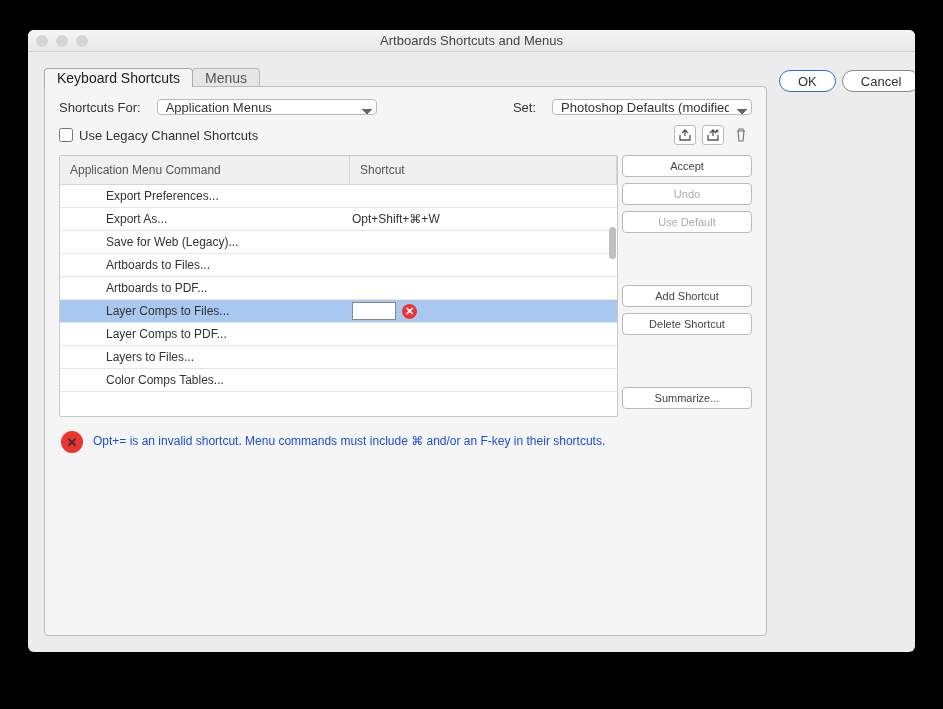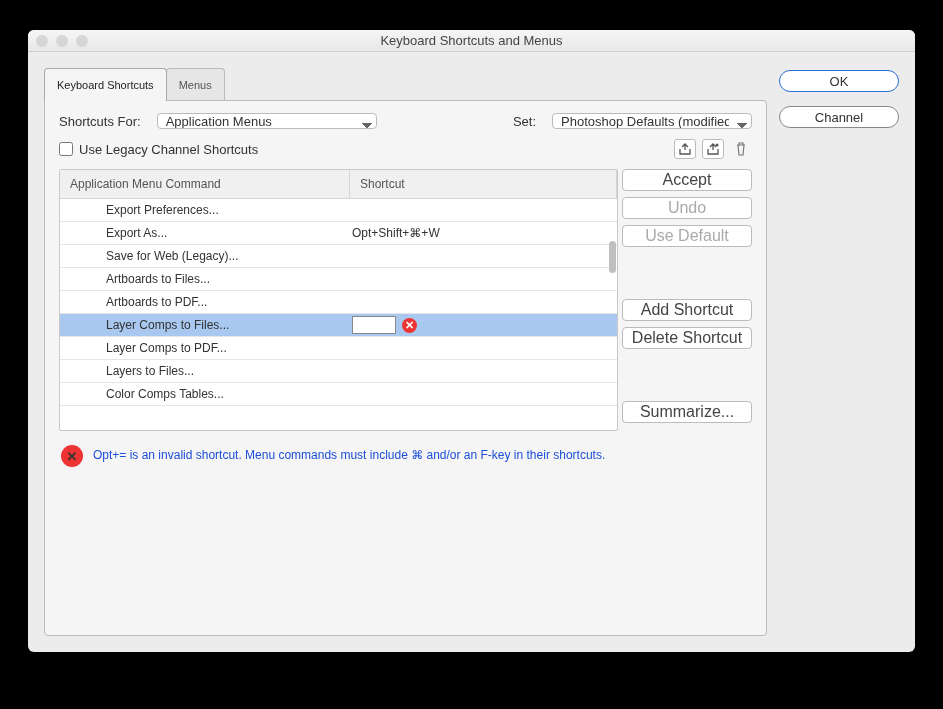--- a/index.html
+++ b/index.html
@@ -4,23 +4,23 @@
 <style>
 *{box-sizing:border-box;margin:0;padding:0;font-family:-apple-system,BlinkMacSystemFont,"Helvetica Neue",sans-serif;font-size:13px;color:#333}
 body{background:#000;display:flex;justify-content:center;align-items:flex-start;padding:30px 28px}
 .window{width:887px;height:622px;background:#ececec;border-radius:6px;box-shadow:0 20px 50px rgba(0,0,0,.5);overflow:hidden;display:flex;flex-direction:column}
 .titlebar{height:22px;display:flex;align-items:center;padding:0 8px;position:relative;background:linear-gradient(#f5f5f5,#e8e8e8);border-bottom:1px solid #cfcfcf}
 .traffic{display:flex;gap:8px}
 .dot{width:12px;height:12px;border-radius:50%}
 .titletext{position:absolute;left:0;right:0;text-align:center;font-size:13px;color:#444}
 .body{flex:1;display:flex;padding:16px;gap:12px}
 .leftcol{flex:1;display:flex;flex-direction:column}
-.rightcol{width:120px;display:flex;flex-direction:column;gap:14px;padding-top:2px}
+.rightcol{width:120px;display:flex;flex-direction:row;gap:6px;padding-top:2px}
 .tabs{display:flex;gap:0;margin-bottom:-1px}
-.tab{padding:10px 12px;border:1px solid #bbb;border-bottom:none;background:#e6e6e6;font-size:11px;color:#555;border-radius:4px 4px 0 0;margin-right:-1px}
+.tab{padding:1px 12px;border:1px solid #bbb;border-bottom:none;background:#e6e6e6;font-size:14px;color:#555;border-radius:4px 4px 0 0;margin-right:-1px}
 .tab.active{background:#f5f5f5;color:#222;border-color:#aaa;position:relative;z-index:2}
 .panel{border:1px solid #bbb;background:#f5f5f5;border-radius:0 4px 4px 4px;flex:1;padding:12px 14px;display:flex;flex-direction:column;gap:10px}
 .row1{display:flex;align-items:center;gap:16px}
 .row1 .spacer{flex:1}
 select{height:16px;border:1px solid #bbb;border-radius:4px;background:#fff;padding:0 22px 0 8px;font-size:13px;appearance:none;-webkit-appearance:none;background-image:linear-gradient(45deg,transparent 48%,#666 48%),linear-gradient(-45deg,transparent 48%,#666 48%);background-position:right 9px top 9px,right 4px top 9px;background-size:5px 5px;background-repeat:no-repeat}
 .chk{display:flex;align-items:center;gap:6px}
 .chk input{width:14px;height:14px}
 .toolbar-right{margin-left:auto;display:flex;gap:6px;align-items:center}
 .iconbtn{width:22px;height:20px;border:1px solid #bbb;border-radius:3px;background:#fff;display:flex;align-items:center;justify-content:center;cursor:pointer}
 .grid-wrap{border:1px solid #c8c8c8;background:#fff;border-radius:2px;display:flex;flex-direction:column;height:262px}
@@ -32,37 +32,37 @@
 .grow{display:flex;border-bottom:1px solid #e6e6e6;align-items:center;height:23px}
 .grow .cmd{flex:0 0 290px;padding-left:46px;font-size:12px;color:#333}
 .grow .sc{flex:1;font-size:12px;color:#333;padding-left:2px;display:flex;align-items:center;gap:6px}
 .grow.sel{background:#a8c8ef}
 .sc-input{width:44px;height:18px;border:1px solid #888;background:#fff}
 .err-badge{width:15px;height:15px;border-radius:50%;background:#e33;color:#fff;display:flex;align-items:center;justify-content:center;font-size:11px;font-weight:bold}
 .scrollhint{position:absolute;right:1px;top:42px;width:7px;height:32px;background:#bfbfbf;border-radius:4px}
 .err-row{display:flex;gap:10px;align-items:flex-start;padding:4px 2px}
 .err-ico{width:22px;height:22px;border-radius:50%;background:#e33;color:#fff;display:flex;align-items:center;justify-content:center;font-weight:bold;font-size:15px;flex-shrink:0}
 .err-msg{font-size:12px;color:#1d4ed8;padding-top:3px}
-.sidebtn{height:22px;border:1px solid #bbb;border-radius:4px;background:#fff;font-size:16px;color:#444;cursor:pointer}
+.sidebtn{height:22px;border:1px solid #bbb;border-radius:4px;background:#fff;font-size:11px;color:#444;cursor:pointer}
 .sidebtn.dim{color:#aaa}
 .pill{height:22px;border:1px solid #888;border-radius:12px;background:#fff;font-size:13px;color:#333;cursor:pointer;padding:0 18px}
 .pill.primary{border-color:#2a6fd6}
 .row2{display:flex;align-items:center}
 </style>
 </head>
 <body>
 
 <div class="window">
   <div class="titlebar">
     <div class="traffic">
       <div class="dot" style="background:#d6d6d6"></div>
       <div class="dot" style="background:#d6d6d6"></div>
       <div class="dot" style="background:#d6d6d6"></div>
     </div>
-    <div class="titletext">Keyboard Shortcuts and Menus</div>
+    <div class="titletext">Artboards Shortcuts and Menus</div>
   </div>
 
   <div class="body">
     <div class="leftcol">
       <div class="tabs">
         <div class="tab active">Keyboard Shortcuts</div>
         <div class="tab">Menus</div>
       </div>
 
       <div class="panel">
@@ -171,16 +171,16 @@
             <div style="height:40px"></div>
             <button class="sidebtn">Summarize...</button>
           </div>
         </div>
 
       </div>
     </div>
 
     <div class="rightcol">
       <button class="pill primary">OK</button>
-      <button class="pill">Channel</button>
+      <button class="pill">Cancel</button>
     </div>
   </div>
 </div>
 
 </body></html>

